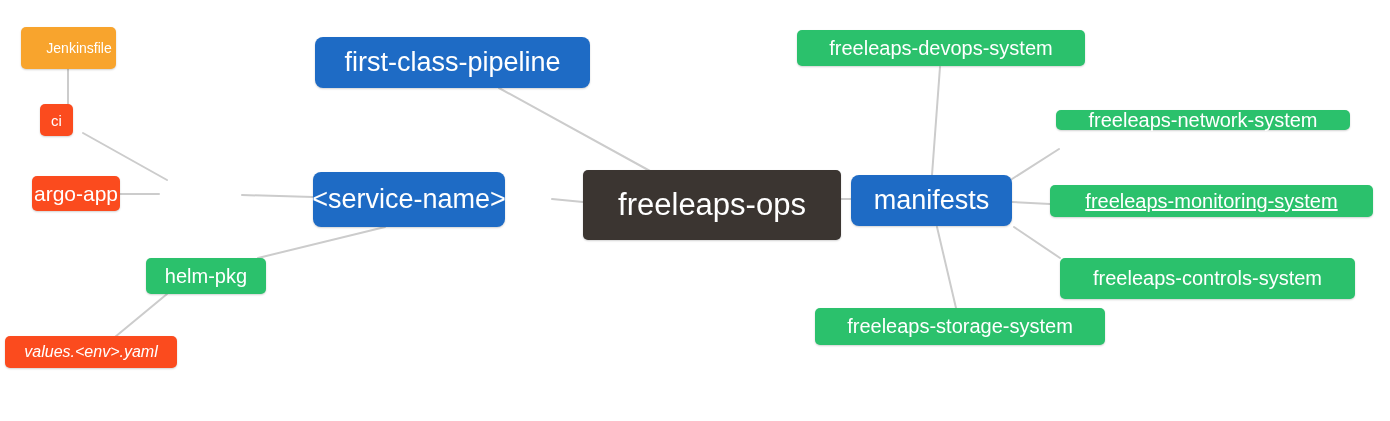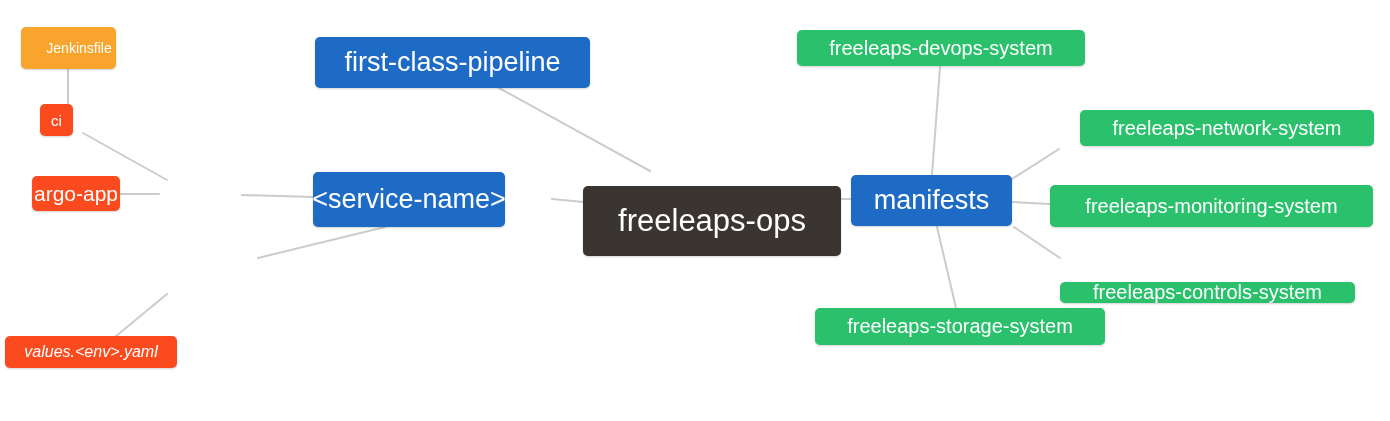--- a/index.html
+++ b/index.html
@@ -15,41 +15,41 @@
   .node{
     position:absolute;z-index:1;
     display:flex;align-items:center;justify-content:center;
     color:var(--c-text,#ffffff);
     border-radius:5px;
     box-shadow:0 1px 2px rgba(0,0,0,.18);
     white-space:nowrap;
     cursor:default;
     box-sizing:border-box;
   }
-  .blue{background:var(--c-blue,#1E6BC5);}
+  .blue{background:var(--c-blue,#1E6BC5);border-radius:8px;}
   .green{background:var(--c-green,#2BC16C);}
   .orangered{background:var(--c-orange-red,#FB4B1E);}
   .orange{background:var(--c-orange,#F8A42D);}
   .dark{background:var(--c-dark,#3B3531);}
 
   
   #n-jenkinsfile {left:21px;  top:27px;  width:95px;  height:42px; font-size:14px;padding-left:21px;}
   #n-ci          {left:40px;  top:104px; width:33px;  height:32px; font-size:15px;}
   #n-argo-app    {left:32px;  top:176px; width:88px;  height:35px; font-size:21px;}
   #n-env         {left:159px; top:175px; width:83px;  height:39px; font-size:21px;}
   #n-helm-pkg    {left:146px; top:258px; width:120px; height:36px; font-size:20px;}
   #n-values-yaml {left:5px;   top:336px; width:172px; height:32px; font-size:16px;font-style:italic;}
   #n-fcp         {left:315px; top:37px;  width:275px; height:51px; font-size:27px;}
   #n-service     {left:313px; top:172px; width:192px; height:55px; font-size:27px;}
-  #n-ops         {left:583px; top:170px; width:258px; height:70px; font-size:31px;margin-top:16px;}
+  #n-ops         {left:583px; top:170px; width:258px; height:70px; font-size:31px;}
   #n-manifests   {left:851px; top:175px; width:161px; height:51px; font-size:27px;}
   #n-devops      {left:797px; top:30px;  width:288px; height:36px; font-size:20px;}
-  #n-network     {left:1056px;top:110px; width:294px; height:36px; font-size:20px;margin-left:24px;}
-  #n-monitoring  {left:1050px;top:185px; width:323px; height:42px; font-size:20px;}
-  #n-controls    {left:1060px;top:258px; width:295px; height:21px; font-size:20px;margin-top:24px;}
+  #n-network     {left:1056px;top:110px; width:294px; height:20px; font-size:20px;}
+  #n-monitoring  {left:1050px;top:185px; width:323px; height:32px; font-size:20px;text-decoration:underline;}
+  #n-controls    {left:1060px;top:258px; width:295px; height:41px; font-size:20px;}
   #n-storage     {left:815px; top:308px; width:290px; height:37px; font-size:20px;}
 </style>
 </head>
 <body>
 
 <div class="canvas">
 
   <svg class="edge-layer" width="1390" height="421" viewBox="0 0 1390 421">
     <line class="edge" x1="68" y1="57" x2="68" y2="104"></line>
     <line class="edge" x1="83" y1="133" x2="167" y2="180"></line>
@@ -63,20 +63,21 @@
     <line class="edge" x1="940" y1="67" x2="932" y2="175"></line>
     <line class="edge" x1="1012" y1="179" x2="1059" y2="149"></line>
     <line class="edge" x1="1012" y1="202" x2="1050" y2="204"></line>
     <line class="edge" x1="1014" y1="227" x2="1060" y2="258"></line>
     <line class="edge" x1="937" y1="227" x2="956" y2="308"></line>
   </svg>
 
   <div id="n-jenkinsfile" class="node orange">Jenkinsfile</div>
   <div id="n-ci" class="node orangered">ci</div>
   <div id="n-argo-app" class="node orangered">argo-app</div>
+  <div id="n-helm-pkg" class="node green">helm-pkg</div>
   <div id="n-values-yaml" class="node orangered">values.&lt;env&gt;.yaml</div>
   <div id="n-fcp" class="node blue">first-class-pipeline</div>
   <div id="n-service" class="node blue">&lt;service-name&gt;</div>
   <div id="n-ops" class="node dark">freeleaps-ops</div>
   <div id="n-devops" class="node green">freeleaps-devops-system</div>
   <div id="n-manifests" class="node blue">manifests</div>
   <div id="n-network" class="node green">freeleaps-network-system</div>
   <div id="n-monitoring" class="node green">freeleaps-monitoring-system</div>
   <div id="n-controls" class="node green">freeleaps-controls-system</div>
   <div id="n-storage" class="node green">freeleaps-storage-system</div>

